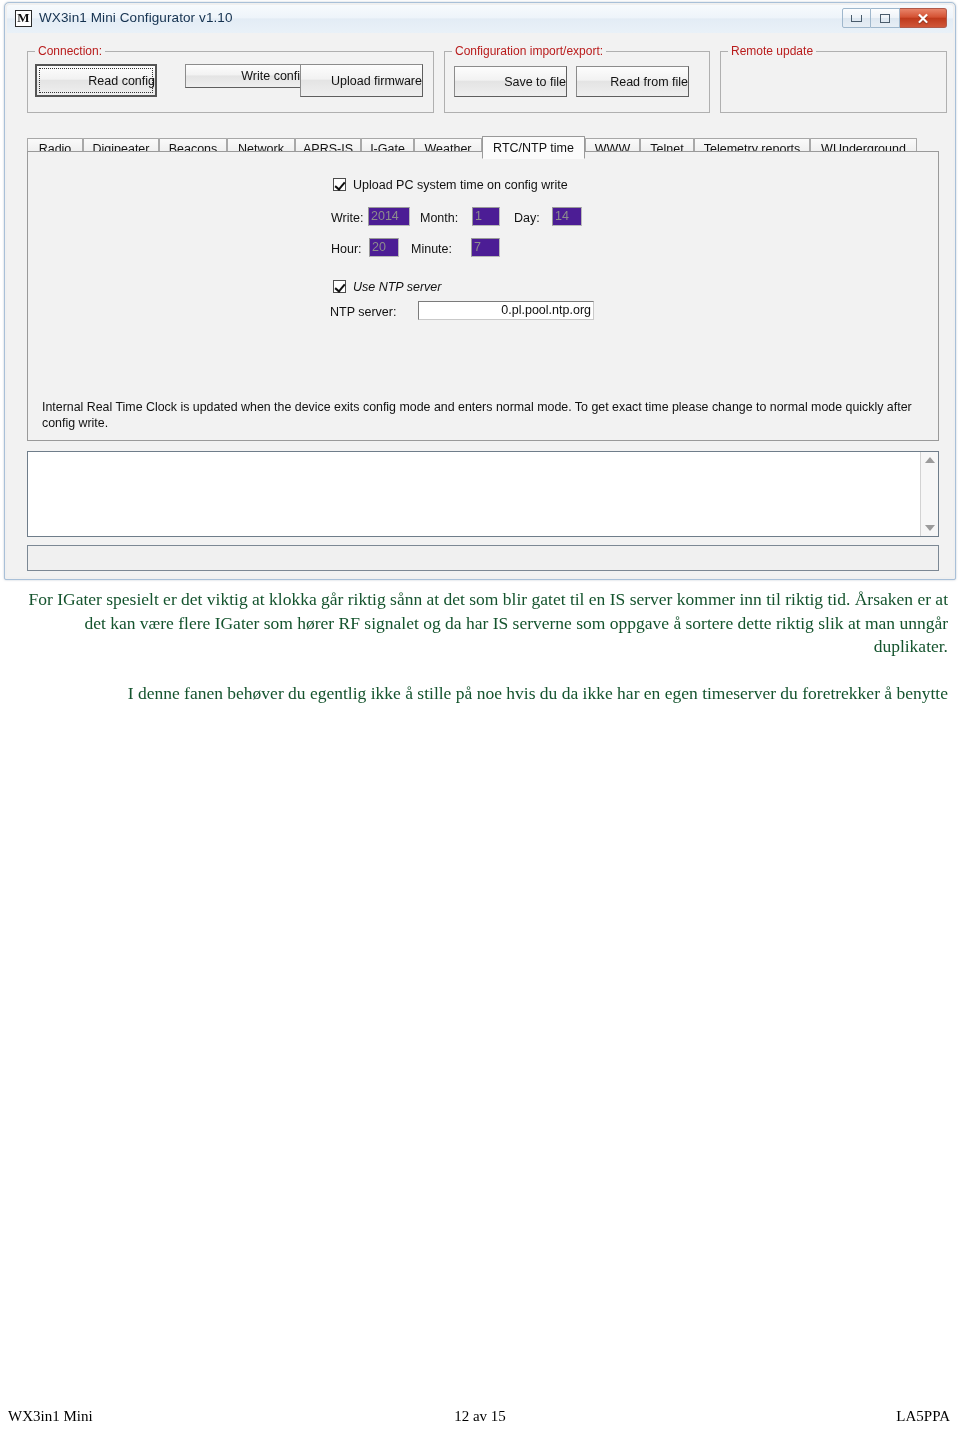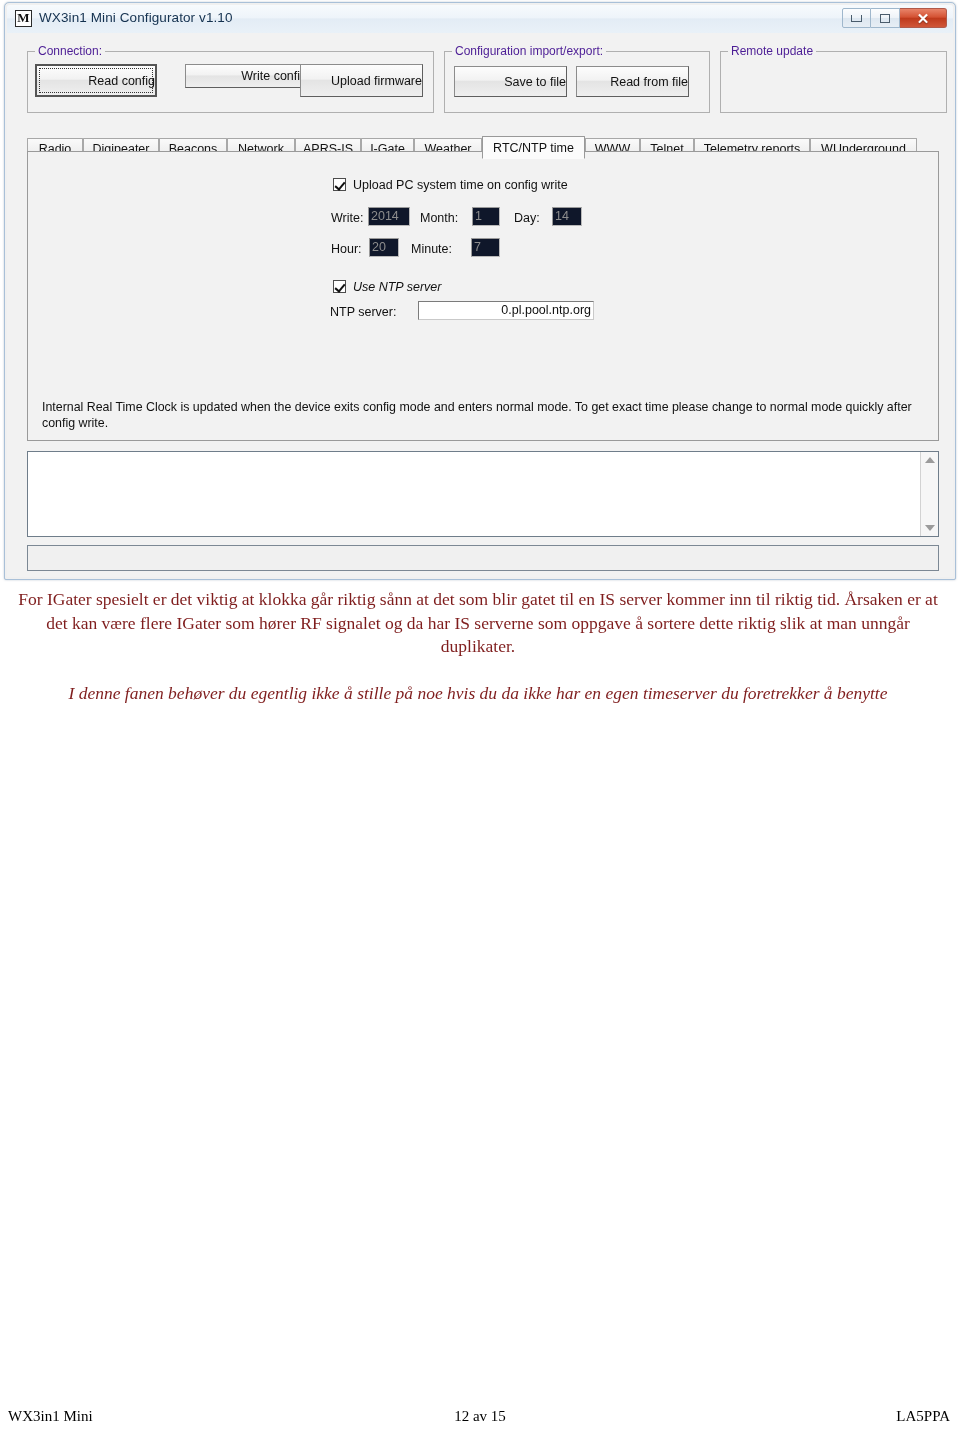--- a/index.html
+++ b/index.html
@@ -81,21 +81,21 @@
   
   .grp {
     position: absolute;
     border: 1px solid #b0b0b0;
     box-sizing: border-box;
     background: transparent;
   }
   .grp-title {
     position: absolute; top: -8px; left: 7px;
     background: #f2f2f2; padding: 0 3px;
-    font-size: 12px; color: #4c1d95;
+    font-size: 12px; color: #b91c1c;
     font-family: "Liberation Sans", sans-serif;
     white-space: nowrap;
   }
   .btn {
     position: absolute;
     background: linear-gradient(to bottom,#fdfdfd 0%,#f2f2f2 45%,#e4e4e4 50%,#efefef 100%);
     border: 1px solid #8c8c8c;
     border-right-color: #5f5f5f; border-bottom-color: #5f5f5f;
     box-sizing: border-box;
     font-family: "Liberation Sans", sans-serif;
@@ -147,21 +147,21 @@
   .chk { position: absolute; width: 13px; height: 13px; box-sizing: border-box;
          background: #fff; border: 1px solid #4c4c4c; }
   .chk:before {
     content: ""; position: absolute; left: 3px; top: 1px;
     width: 4px; height: 8px; border: solid #111;
     border-width: 0 2px 2px 0; transform: rotate(40deg);
   }
 
   .inp {
     position: absolute; box-sizing: border-box;
-    background: #0f172a;
+    background: #4c1d95;
     border: 1px solid #b9b9b9;
     border-top-color: #9a9a9a; border-left-color: #9a9a9a;
     font-family: "Liberation Sans", sans-serif;
     font-size: 12.5px; color: #8d8d8d;
     padding: 0 2px; line-height: 17px; height: 19px;
     white-space: nowrap; overflow: hidden;
   }
   .inp.enabled {
     background: #ffffff; color: #101010;
     border: 1px solid #7b7b7b;
@@ -196,27 +196,27 @@
     position: absolute; left: 20px; right: 14px; top: 512px; height: 26px;
     background: #f0f0f0;
     border: 1px solid #7c8894;
     box-sizing: border-box;
   }
 
   
   .doc { position: absolute; left: 0; top: 588px; width: 960px; }
   .para {
     font-family: "Liberation Serif", serif;
-    font-size: 17.5px; color: #7f1d1d;
+    font-size: 17.5px; color: #14532d;
     line-height: 23.5px;
     margin: 0 0 0 0;
     padding: 0 12px 0 8px;
-    text-align: center;
-  }
-  .para.p2 { margin-top: 23px; font-style: italic; }
+    text-align: right;
+  }
+  .para.p2 { margin-top: 23px; }
 
   .footer {
     position: absolute; left: 0; top: 1408px; width: 960px;
     font-family: "Liberation Serif", serif;
     font-size: 15px; color: #000;
     display: flex;
   }
   .f-left { position: absolute; left: 8px; }
   .f-mid  { position: absolute; left: 50%; transform: translateX(-50%); }
   .f-right{ position: absolute; right: 10px; }

